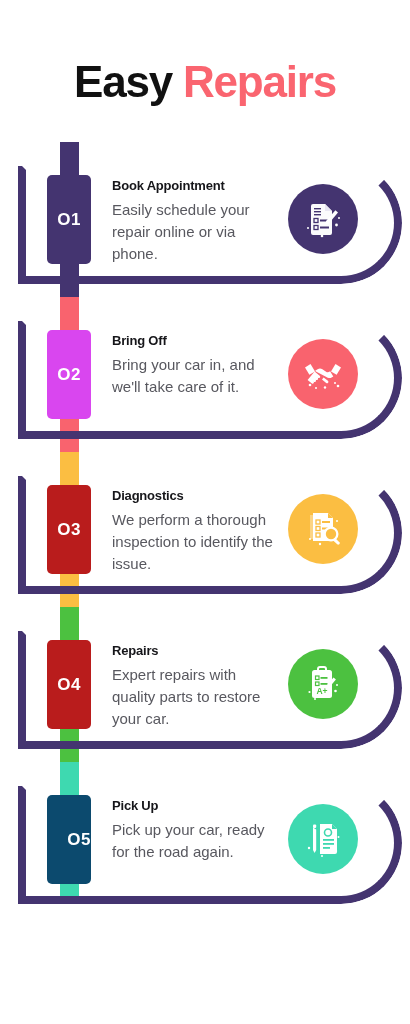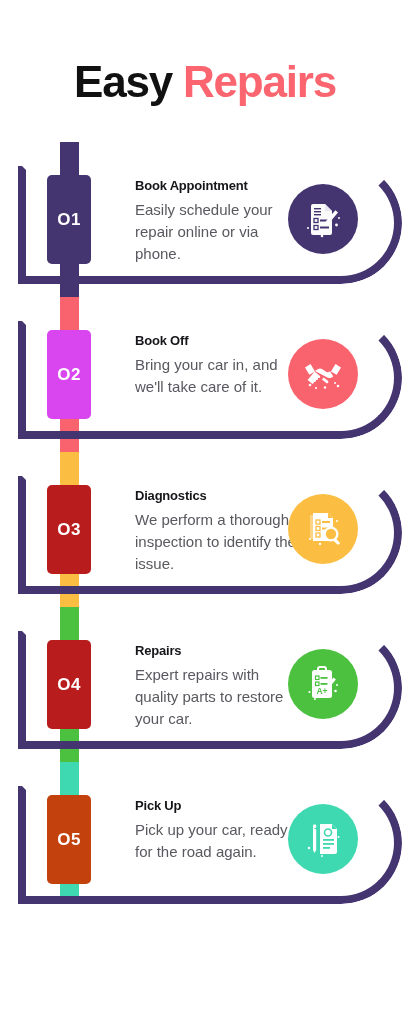--- a/index.html
+++ b/index.html
@@ -102,21 +102,20 @@
     font-weight: 600;
     letter-spacing: 0.5px;
   }
 
   
   .text-col {
     position: absolute;
     left: 112px;
     top: 26px;
     width: 165px;
-    margin-left: 23px;
   }
   .step-title {
     font-size: 13px;
     font-weight: 700;
     color: #16161a;
     letter-spacing: -0.2px;
     margin: 0 0 6px 0;
   }
   .step-desc {
     font-size: 15px;
@@ -180,21 +179,21 @@
       </div>
     </div>
     <div class="step">
       <div class="stripe" style="background: linear-gradient(rgb(249, 99, 110) 0px, rgb(249, 99, 110) 168px, rgb(251, 190, 66) 168px, rgb(251, 190, 66) 100%);"></div>
       <div class="frame-cap" style="background: transparent;"></div>
       <div class="frame" style="border-left-color: rgb(68, 52, 112); border-bottom-color: rgb(68, 52, 112); border-right-color: rgb(68, 52, 112);"></div>
       <div class="badge" style="background: #d946ef;">
         <span class="badge-num">O2</span>
       </div>
       <div class="text-col">
-        <p class="step-title">Book Off</p>
+        <p class="step-title">Bring Off</p>
         <p class="step-desc">Bring your car in, and we'll take care of it.</p>
       </div>
       <div class="icon-circle" style="background: rgb(249, 99, 110);">
         <svg width="44" height="44" viewBox="0 0 44 44">
         <path fill="#ffffff" d="M4 15.5l5.5-3.5 4.5 7.5-5.6 3.2z"></path>
         <path fill="#ffffff" d="M40 15.5l-5.5-3.5-4.5 7.5 5.6 3.2z"></path>
         <path fill="#ffffff" d="M14 19c2-1.4 3.4-2.6 5-2.6 1.6 0 3.3 1.2 4.6 2.3 1 .8 2 1.5 3 1.5.9 0 1.8-.4 2.5-1l3.2 5.4c-1 .9-2.3 1.5-3.6 1.5-1.3 0-2.4-.5-3.3-1.2"></path>
         <path fill="#ffffff" d="M13.6 19.6l5.1 4.1c.6.5.7 1.3.2 1.9-.5.6-1.4.7-2 .2l-1.2-1 .9.8c.6.5.7 1.4.2 2-.5.6-1.4.7-2 .2l-1-.8.7.6c.6.5.7 1.3.2 1.9-.5.6-1.3.7-1.9.2l-.8-.6.5.5c.5.5.6 1.2.1 1.7-.5.5-1.2.6-1.7.2l-4.3-3.6z"></path>
         <path fill="#ffffff" d="M22.6 25.4l4.3 3.4c.6.5.7 1.3.2 1.9-.5.6-1.3.7-1.9.2l-4.2-3.3z"></path>
         <circle cx="9" cy="33" r="1.3" fill="#ffffff"></circle>
@@ -260,21 +259,21 @@
         <circle cx="33.5" cy="28" r="1.3" fill="#ffffff"></circle>
         <circle cx="7.5" cy="29" r="1.1" fill="#ffffff"></circle>
         <circle cx="13" cy="36" r="1" fill="#ffffff"></circle>
       </svg>
       </div>
     </div>
     <div class="step last">
       <div class="stripe" style="background: rgb(62, 217, 176);"></div>
       <div class="frame-cap" style="background: transparent;"></div>
       <div class="frame" style="border-left-color: rgb(68, 52, 112); border-bottom-color: rgb(68, 52, 112); border-right-color: rgb(68, 52, 112);"></div>
-      <div class="badge" style="background: #c2410c;">
+      <div class="badge" style="background: #0c4a6e; justify-content: flex-end;">
         <span class="badge-num">O5</span>
       </div>
       <div class="text-col">
         <p class="step-title">Pick Up</p>
         <p class="step-desc">Pick up your car, ready for the road again.</p>
       </div>
       <div class="icon-circle" style="background: rgb(62, 217, 176);">
         <svg width="42" height="42" viewBox="0 0 42 42">
         <path fill="#ffffff" d="M18 6h12l5 5v23a2 2 0 0 1-2 2H18z"></path>
         <path fill="#3ED9B0" d="M30 6l5 5h-5z"></path>

